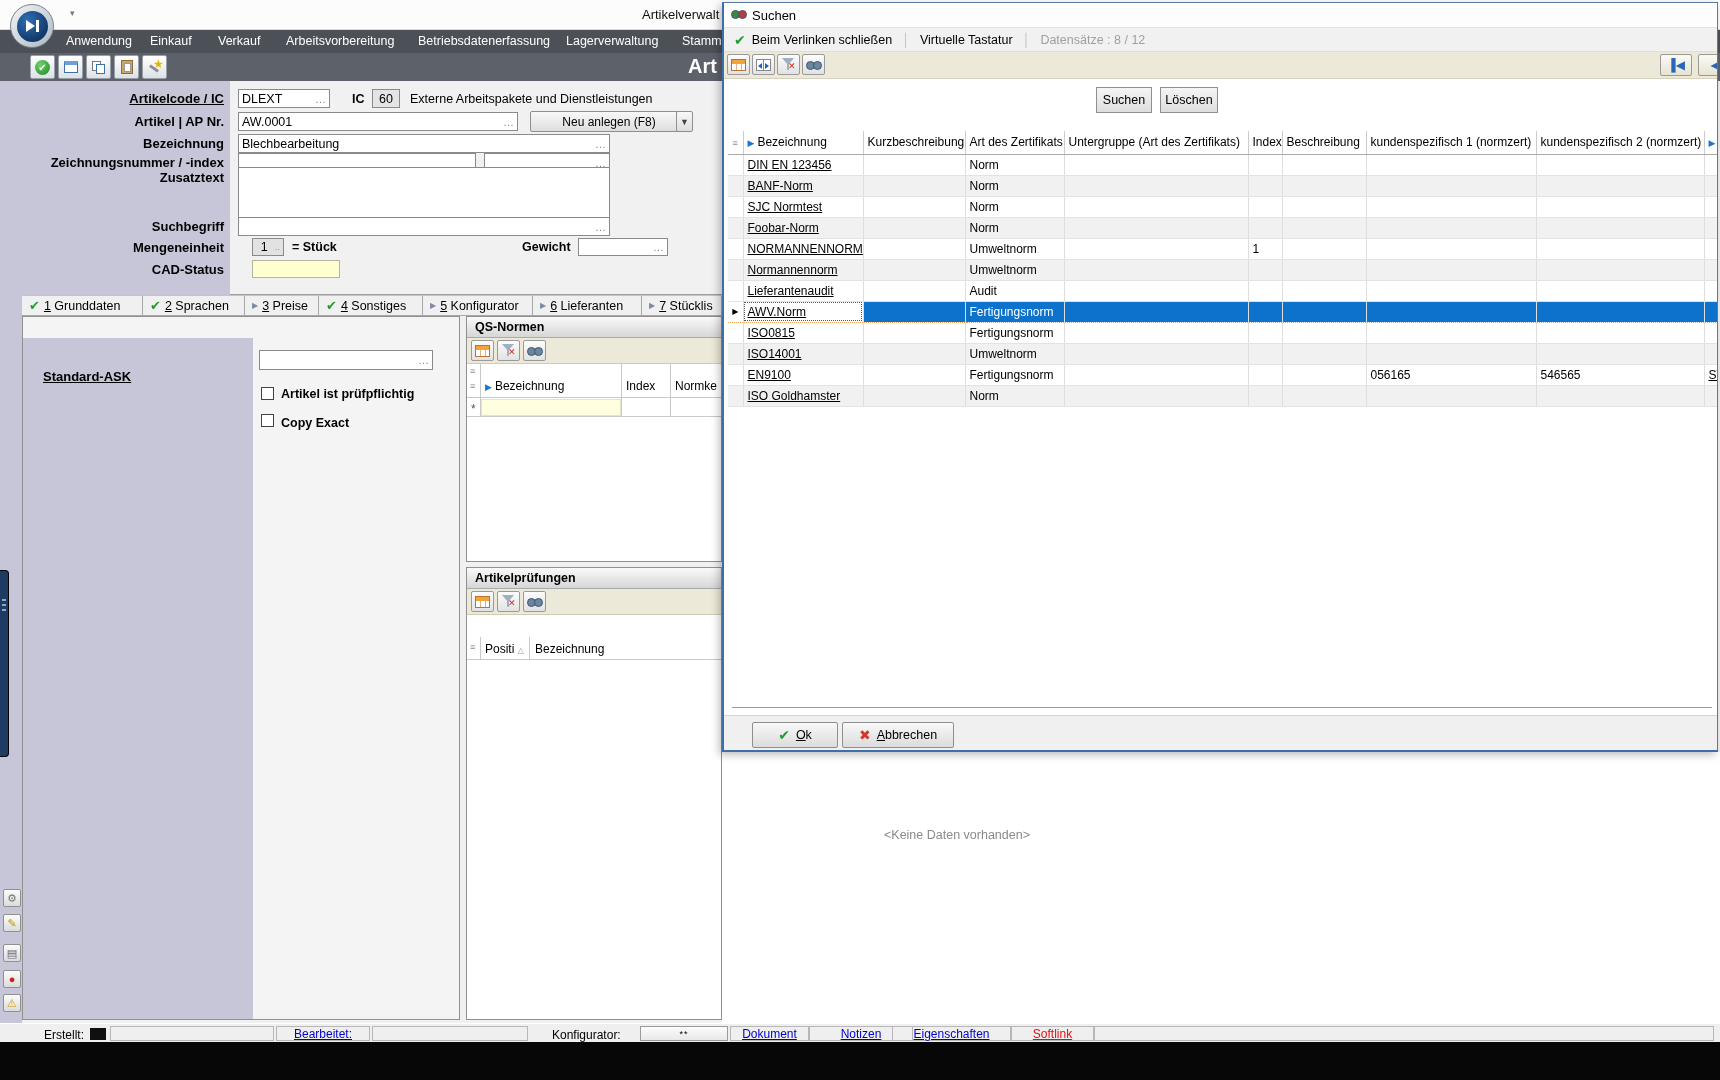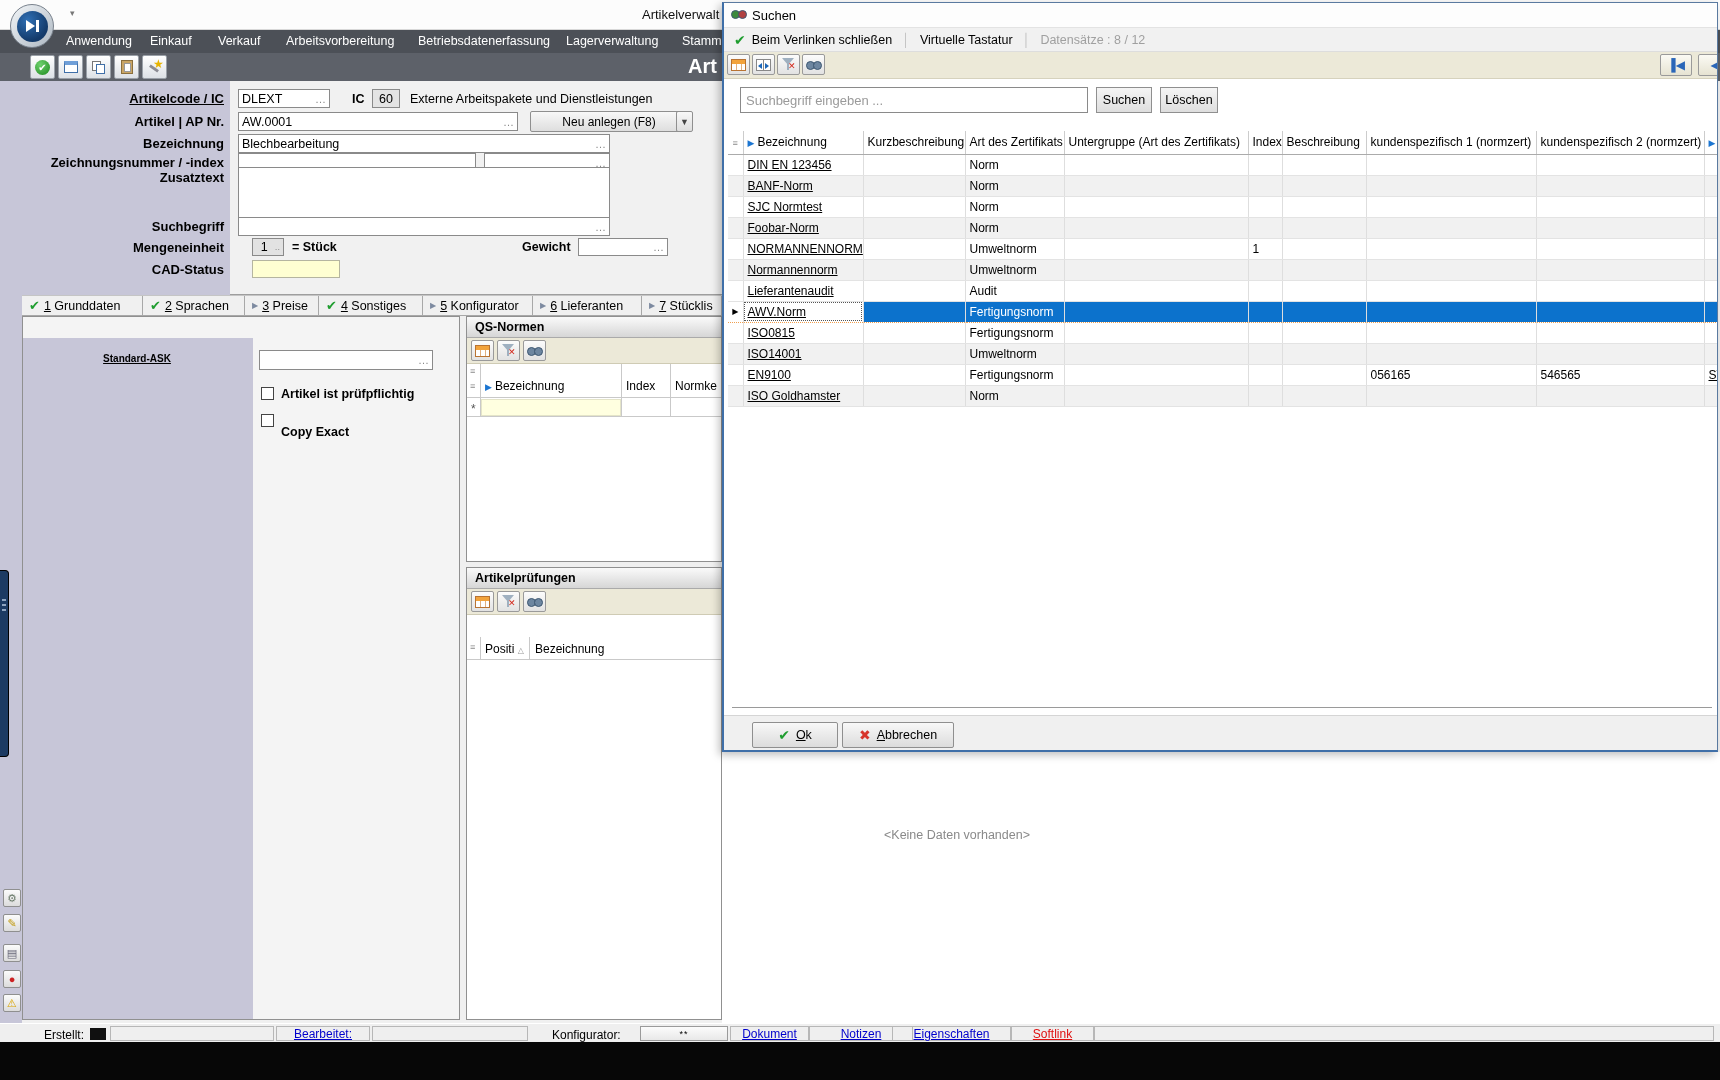--- a/index.html
+++ b/index.html
@@ -309,30 +309,30 @@
       </div>
       <div class="tab" style="width: 80px;">
         <span class="tarr">▶</span>
         <span><u>7</u> Stücklis</span>
       </div>
     </div>
 
   <div class="panel" style="left:22px;top:316px;width:438px;height:704px">
     <div class="abs" style="left:0;top:21px;width:230px;height:683px;background:#c7c6d8"></div>
     <div class="abs" style="left:230px;top:21px;width:208px;height:683px;background:#f4f4f4"></div>
-    <div class="abs" style="left:20px;top:36px;width:188px;text-align:center;font-weight:bold;font-size:10px">
+    <div class="abs" style="left:20px;top:52px;width:188px;text-align:left;font-weight:bold;font-size:13px">
       <u>Standard-ASK</u></div>
     <div class="field" style="left:236px;top:33px;width:174px;height:20px">
       <span class="val"></span>
         <span class="dots">…</span>
       </div>
     <div class="cb" style="left:238px;top:70px"></div>
     <span class="cb-label" style="left:258px;top:70px">Artikel ist prüfpflichtig</span>
     <div class="cb" style="left:238px;top:97px"></div>
-    <span class="cb-label" style="left:258px;top:108px">Copy Exact</span>
+    <span class="cb-label" style="left:258px;top:99px">Copy Exact</span>
   </div>
 
   <div class="panel" style="left:466px;top:316px;width:256px;height:246px">
     <div class="panel-hd">QS-Normen</div>
     <div class="panel-tb">
       <div class="pt-btn" style="left:4px">
           <span class="icon-grid"></span>
         </div>
       <div class="pt-btn" style="left:30px">
           <span class="icon-filter">
@@ -466,21 +466,20 @@
         </span>
       </div>
     <div class="nav-btn" style="left:936px;width:32px">
         <span>▐◀</span>
       </div>
     <div class="nav-btn" style="left:974px;width:34px">
         <span>◀</span>
       </div>
   </div>
 
-  <input id="dlg-search-input" type="text" placeholder="Suchbegriff eingeben ..." style="">
   <div class="dlg-btn" style="left:372px;width:56px">Suchen</div>
   <div class="dlg-btn" style="left:436px;width:58px">Löschen</div>
 
   <table id="dlg-table">
     <colgroup>
       <col style="width:15px">
         <col style="width:120px">
         <col style="width:102px">
         <col style="width:99px">
       <col style="width:184px">

